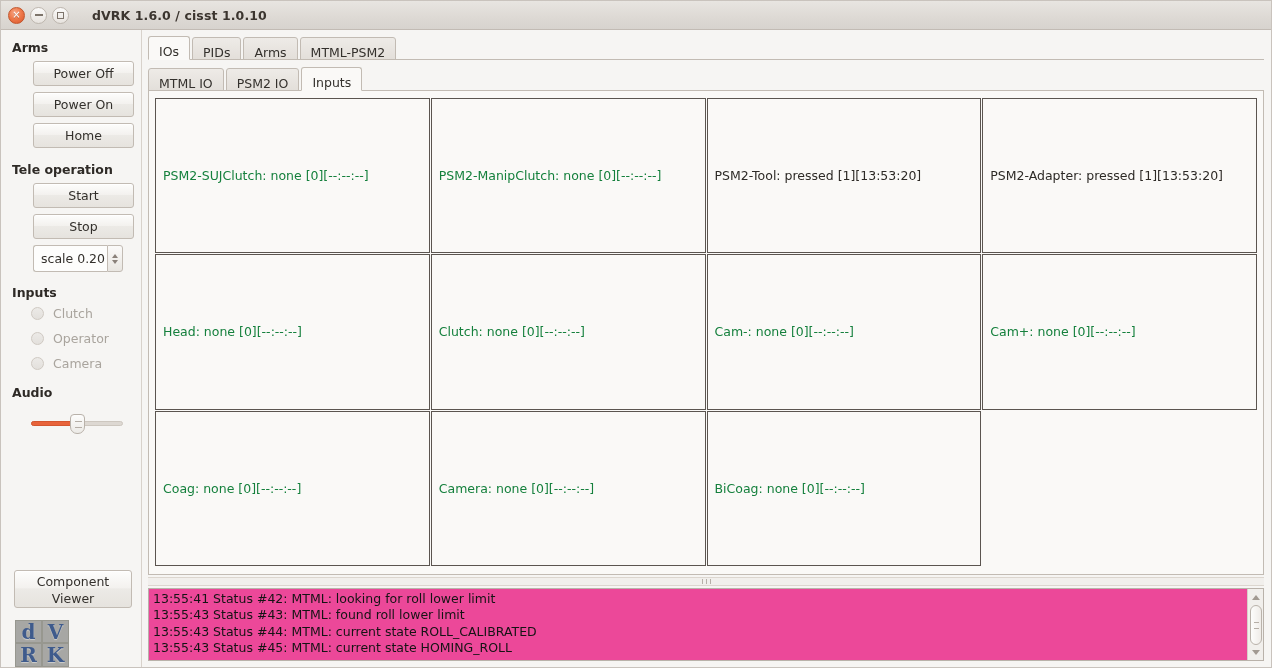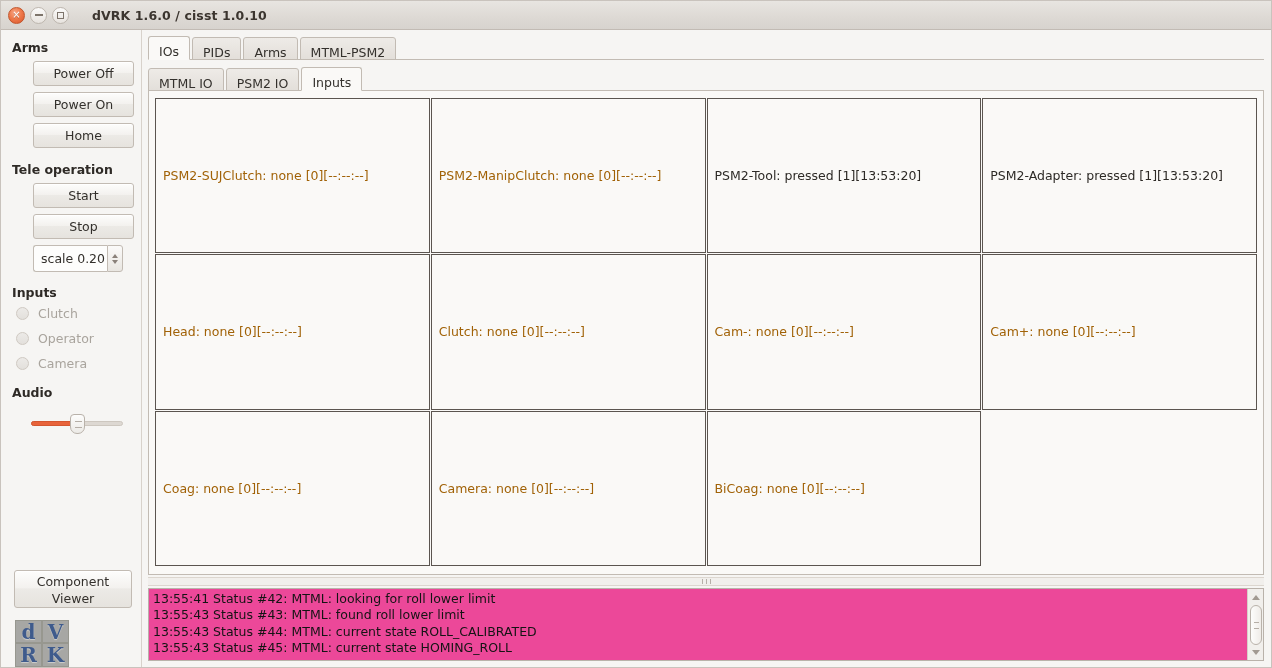--- a/index.html
+++ b/index.html
@@ -116,21 +116,21 @@
   .spin-up, .spin-dn {
     width: 0; height: 0; margin: 1px 0;
     border-left: 3.5px solid transparent;
     border-right: 3.5px solid transparent;
   }
   .spin-up { border-bottom: 4px solid #8a8179; }
   .spin-dn { border-top: 4px solid #8a8179; }
 
   .radio-row {
     display: flex; align-items: center;
-    padding-left: 15px; margin-bottom: 10px; text-align: right;
+    padding-left: 30px; margin-bottom: 10px; text-align: right;
   }
   .radio-dot {
     width: 13px; height: 13px; border-radius: 50%;
     border: 1px solid #cfc9c2;
     background: linear-gradient(to bottom, #eceae7, #e3e0dc);
     margin-right: 9px;
   }
   .radio-label { font-size: 12.5px; color: #a9a49d; }
 
   .slider-wrap {
@@ -237,21 +237,21 @@
   .btn-cell {
     border: 1px solid #5b5550;
     background: #faf9f7;
     display: flex; align-items: center;
     padding-left: 7px;
     font-size: 12.5px;
     overflow: hidden;
     white-space: nowrap;
   }
   .btn-cell.empty { border: none; background: transparent; }
-  .btn-cell.state-none { color: #a16207; }
+  .btn-cell.state-none { color: #15803d; }
   .btn-cell.state-pressed { color: #2d2a26; }
 
   
   .splitter {
     height: 9px; min-height: 9px;
     display: flex; align-items: center; justify-content: center;
     background: #f1efec;
     border-top: 1px solid #dcd6cf;
     border-bottom: 1px solid #dcd6cf;
     margin: 2px 0 2px 0;

